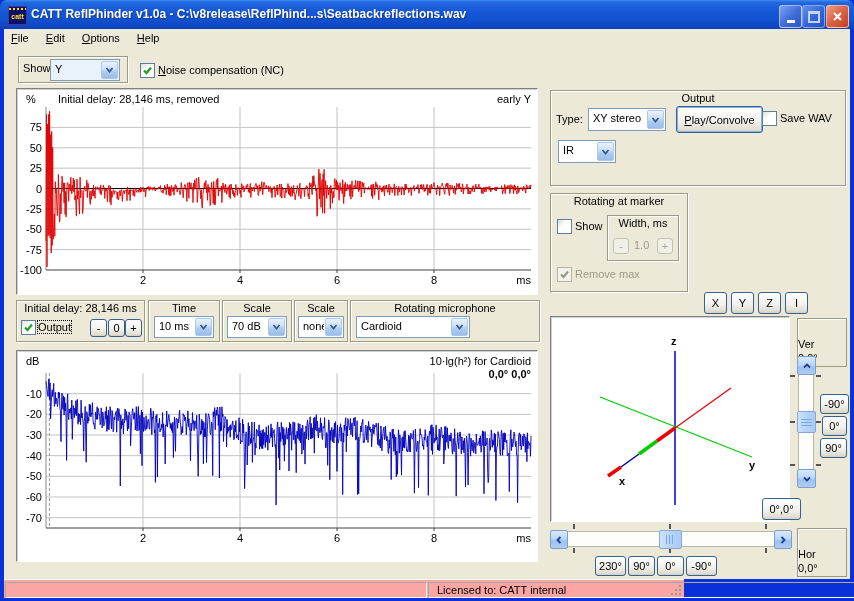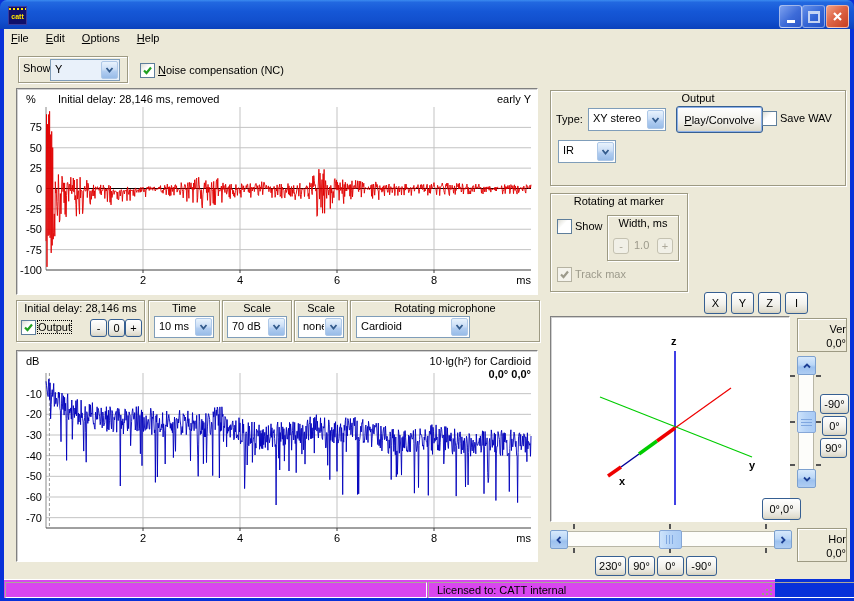--- a/index.html
+++ b/index.html
@@ -17,21 +17,21 @@
   .title-text{position:absolute;left:31px;top:7px;color:#fff;font-size:12px;font-weight:bold;
     text-shadow:1px 1px 1px #123C8E;white-space:nowrap}
   .winbtn{position:absolute;top:5px;width:21px;height:21px;border-radius:3px;border:1px solid rgba(255,255,255,.55);
     display:flex;align-items:center;justify-content:center}
   .winbtn.min,.winbtn.max{background:linear-gradient(135deg,#7DA1EF 0%,#3D6BD8 55%,#2C57C8 100%)}
   .winbtn.max{opacity:.75}
   .winbtn.close{background:linear-gradient(135deg,#F1A083 0%,#DE6547 45%,#C63E1F 100%)}
   .menubar{position:absolute;left:4px;top:29px;width:846px;height:19px;background:#ECE9D8;border-bottom:1px solid #ECE9D8}
   .menuitem{display:inline-block;padding:3px 7px 2px 7px;cursor:default}
   .client{position:absolute;left:4px;top:48px;width:846px;height:531px;background:#ECE9D8}
-  .statusbar{position:absolute;left:4px;top:579px;width:771px;height:18px;background:#d946ef;border-top:1px solid #fff}
+  .statusbar{position:absolute;left:4px;top:579px;width:680px;height:18px;background:#fca5a5;border-top:1px solid #fff}
   .statuspanel{position:absolute;top:2px;height:13px;border:1px solid;border-color:#ACA899 #FFFFFF #FFFFFF #ACA899;padding-top:1px}
   .grip{position:absolute;right:2px;bottom:2px;width:12px;height:12px}
   .grip:before{content:"";position:absolute;width:2px;height:2px;background:#9D9B84;right:1px;bottom:1px;
     box-shadow:-4px 0 #9D9B84,-8px 0 #9D9B84,0 -4px #9D9B84,-4px -4px #9D9B84,0 -8px #9D9B84}
   
   .gb{position:absolute;border:1px solid #9D9A83;box-shadow:inset 1px 1px 0 #FFFFFF,1px 1px 0 #FFFFFF}
   .gb-title{text-align:center;margin-top:1px;line-height:13px;white-space:nowrap}
   .panel3d{position:absolute;background:#fff;border:1px solid;border-color:#808080 #FFFFFF #FFFFFF #808080;
     box-shadow:inset 1px 1px 0 #D0D0D0}
   .dd{position:absolute;background:#fff;border:1px solid #7F9DB9;display:flex;align-items:stretch}
@@ -56,32 +56,33 @@
     display:flex;align-items:center;justify-content:center}
   .groove{position:absolute;background:#FDFDFA;border:1px solid #B8B6A6}
   .thumb{position:absolute;border:1px solid #86A7D7;border-radius:2px;
     background:linear-gradient(90deg,#CDE3FB,#B7D4F7 45%,#A9CBF5)}
   .thumb.h:before{content:"";position:absolute;left:6px;top:4px;right:6px;bottom:4px;
     background:repeating-linear-gradient(90deg,#7FA7E0 0 1px,transparent 1px 3px)}
   .thumb.v:before{content:"";position:absolute;left:3px;top:6px;right:3px;bottom:6px;
     background:repeating-linear-gradient(0deg,#7FA7E0 0 1px,transparent 1px 3px)}
   .tick{position:absolute;background:#555}
   .valuebox{position:absolute;border:1px solid #9D9A83;box-shadow:inset 1px 1px 0 #fff;
-    text-align:right;line-height:14px;padding-top:3px}
+    text-align:left;line-height:14px;padding-top:18px}
   svg text{font-family:"Liberation Sans",sans-serif;font-size:11px;fill:#000}
   .chart-label{position:absolute;white-space:nowrap}
   .chart-label.right{text-align:right}
   .bold{font-weight:bold}
   u{text-decoration:underline}
 </style>
 </head>
 <body>
 
 <div class="titlebar">
   <div class="app-icon">catt</div>
+  <div class="title-text">CATT ReflPhinder v1.0a - C:\v8release\ReflPhind...s\Seatbackreflections.wav</div>
   <div class="winbtn min" style="left:779px">
     <span style="display:block;width:8px;height:3px;background:#fff;margin-top:9px"></span>
   </div>
   <div class="winbtn max" style="left:802px">
     <span style="display:block;width:8px;height:7px;border:2px solid #fff;border-top-width:3px"></span>
   </div>
   <div class="winbtn close" style="left:826px">
     <svg width="11" height="11">
         <path d="M2 2 L9 9 M9 2 L2 9" stroke="#fff" stroke-width="2.2"></path>
       </svg>
@@ -286,21 +287,21 @@
   <div class="gb-title">Width, ms</div>
 </div>
 <div class="xpbtn disabled" style="left:613px;top:238px;width:14px;height:14px">-</div>
 <span class="lbl gray" style="left:634px;top:239px">1.0</span>
 <div class="xpbtn disabled" style="left:657px;top:238px;width:14px;height:14px">+</div>
 <div class="cb disabled" style="left:557px;top:267px">
   <svg viewBox="0 0 13 13" width="13" height="13">
       <path d="M3 6.5 L5.5 9 L10 3.5" stroke="#9C9A8B" stroke-width="2.2" fill="none"></path>
     </svg>
 </div>
-<span class="lbl gray" style="left:575px;top:268px">Track max</span>
+<span class="lbl gray" style="left:575px;top:268px">Remove max</span>
 
 <div class="xpbtn" style="left:704px;top:292px;width:21px;height:20px">X</div>
 <div class="xpbtn" style="left:731px;top:292px;width:21px;height:20px">Y</div>
 <div class="xpbtn" style="left:758px;top:292px;width:21px;height:20px">Z</div>
 <div class="xpbtn" style="left:785px;top:292px;width:21px;height:20px">I</div>
 
 <div class="panel3d" style="left:550px;top:316px;width:238px;height:204px">
   <svg width="238" height="204">
     <line x1="124" y1="34" x2="124" y2="188" stroke="#0000DD" stroke-width="1.5"></line>
     <line x1="49" y1="80" x2="201" y2="140" stroke="#00CC00" stroke-width="1.2"></line>

